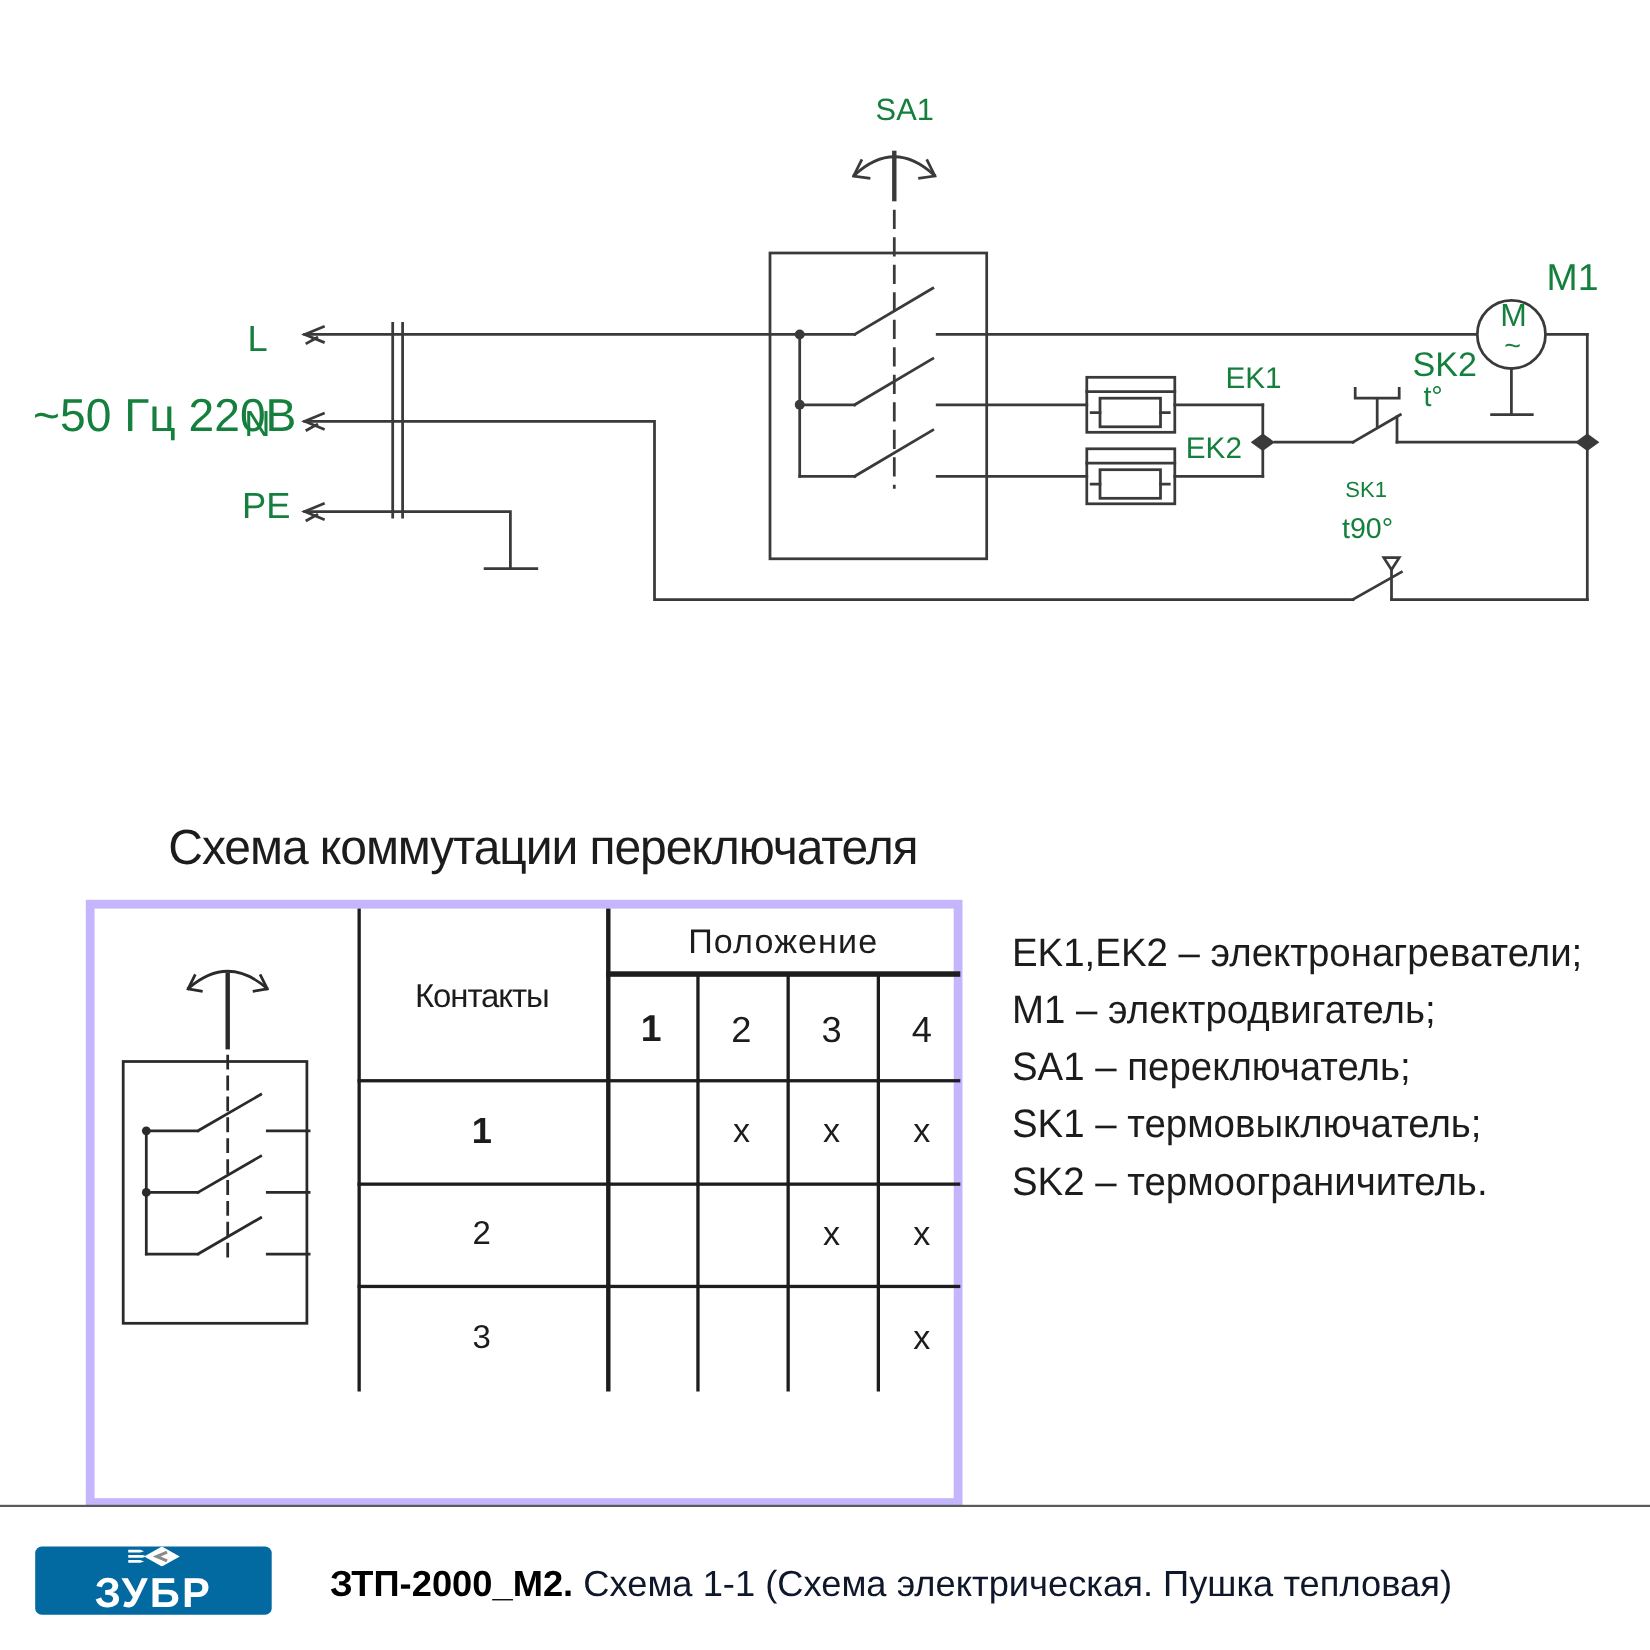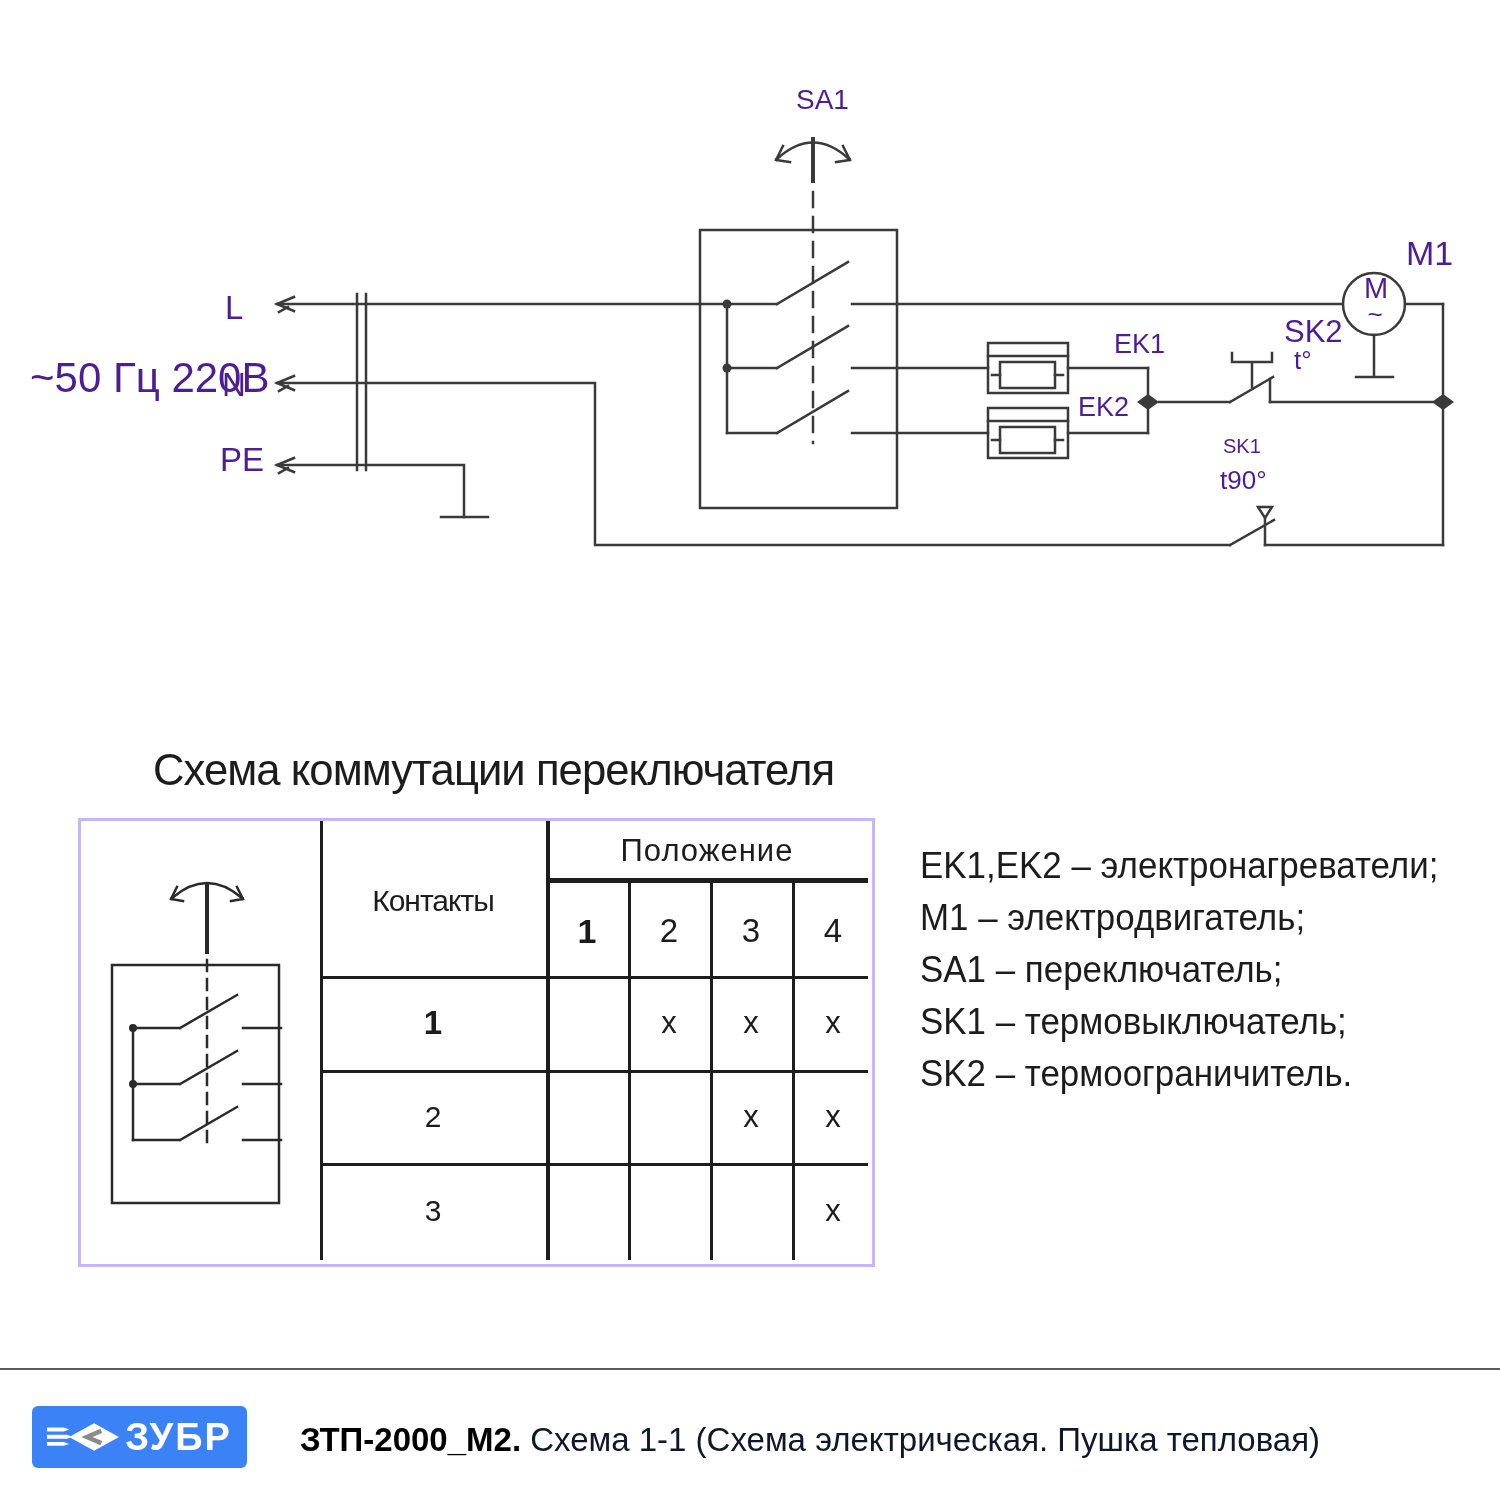--- a/index.html
+++ b/index.html
@@ -3,48 +3,48 @@
 <meta charset="utf-8">
 <style>
   html,body{margin:0;padding:0;}
   body{
     width:1500px;height:1500px;position:relative;background:#ffffff;
     font-family:"Liberation Sans", sans-serif;color:#222;overflow:hidden;
   }
   .abs{position:absolute;}
   svg{display:block;}
   
-  .lbl{position:absolute;color:#4c1d95;white-space:nowrap;line-height:1;}
+  .lbl{position:absolute;color:#15803d;white-space:nowrap;line-height:1;}
   .center{transform:translate(-50%,-50%);}
   
   .sect-title{
     position:absolute;left:153px;top:744px;font-size:45px;color:#1c1c1c;
     letter-spacing:-1px;white-space:nowrap;transform:scaleX(.97);transform-origin:left top;
   }
   
   .comm-table{
-    position:absolute;left:78px;top:818px;width:797px;height:449px;
-    border:3px solid #c4b5fd;box-sizing:border-box;
+    position:absolute;left:78px;top:818px;width:797px;height:552px;
+    border:8px solid #c4b5fd;box-sizing:border-box;
   }
   .comm-table .vline,.comm-table .hline{position:absolute;background:#1d1d1d;}
   .cc{position:absolute;transform:translate(-50%,-50%);color:#1c1c1c;white-space:nowrap;}
   .pos-head{font-size:31px;letter-spacing:1px;}
   .kontakty{font-size:30px;letter-spacing:-1px;text-align:right;}
   .num-b{font-size:34px;font-weight:bold;}
   .num-t{font-size:33px;}
   .rowlbl-b{font-size:33px;font-weight:bold;}
   .rowlbl{font-size:30px;}
   .xmark{font-size:31px;}
   
   .legend{position:absolute;left:920px;top:840px;font-size:36px;color:#1c1c1c;line-height:52px;white-space:nowrap;transform:scaleX(.97);transform-origin:left top;}
   
   .footer-line{position:absolute;left:0;top:1368px;width:1500px;height:2px;background:#5a5a5a;}
   .logo-box{
-    position:absolute;left:32px;top:1406px;width:215px;height:62px;background:#3b82f6;
-    border-radius:6px;display:flex;align-items:center;justify-content:center;gap:6px;
+    position:absolute;left:32px;top:1406px;width:215px;height:62px;background:#0369a1;
+    border-radius:6px;display:flex;align-items:center;justify-content:center;gap:6px;flex-direction:column;
   }
   .logo-text{color:#ffffff;font-weight:bold;font-size:38px;letter-spacing:2px;line-height:1;}
   .footer-text{position:absolute;left:300px;top:1421px;font-size:33px;white-space:nowrap;}
   .footer-model{font-weight:bold;color:#000;}
   .footer-caption{color:#0f172a;}
 </style>
 </head>
 <body>
 
 <svg class="abs" style="left:0;top:0" width="1500" height="620" viewBox="0 0 1500 620">

